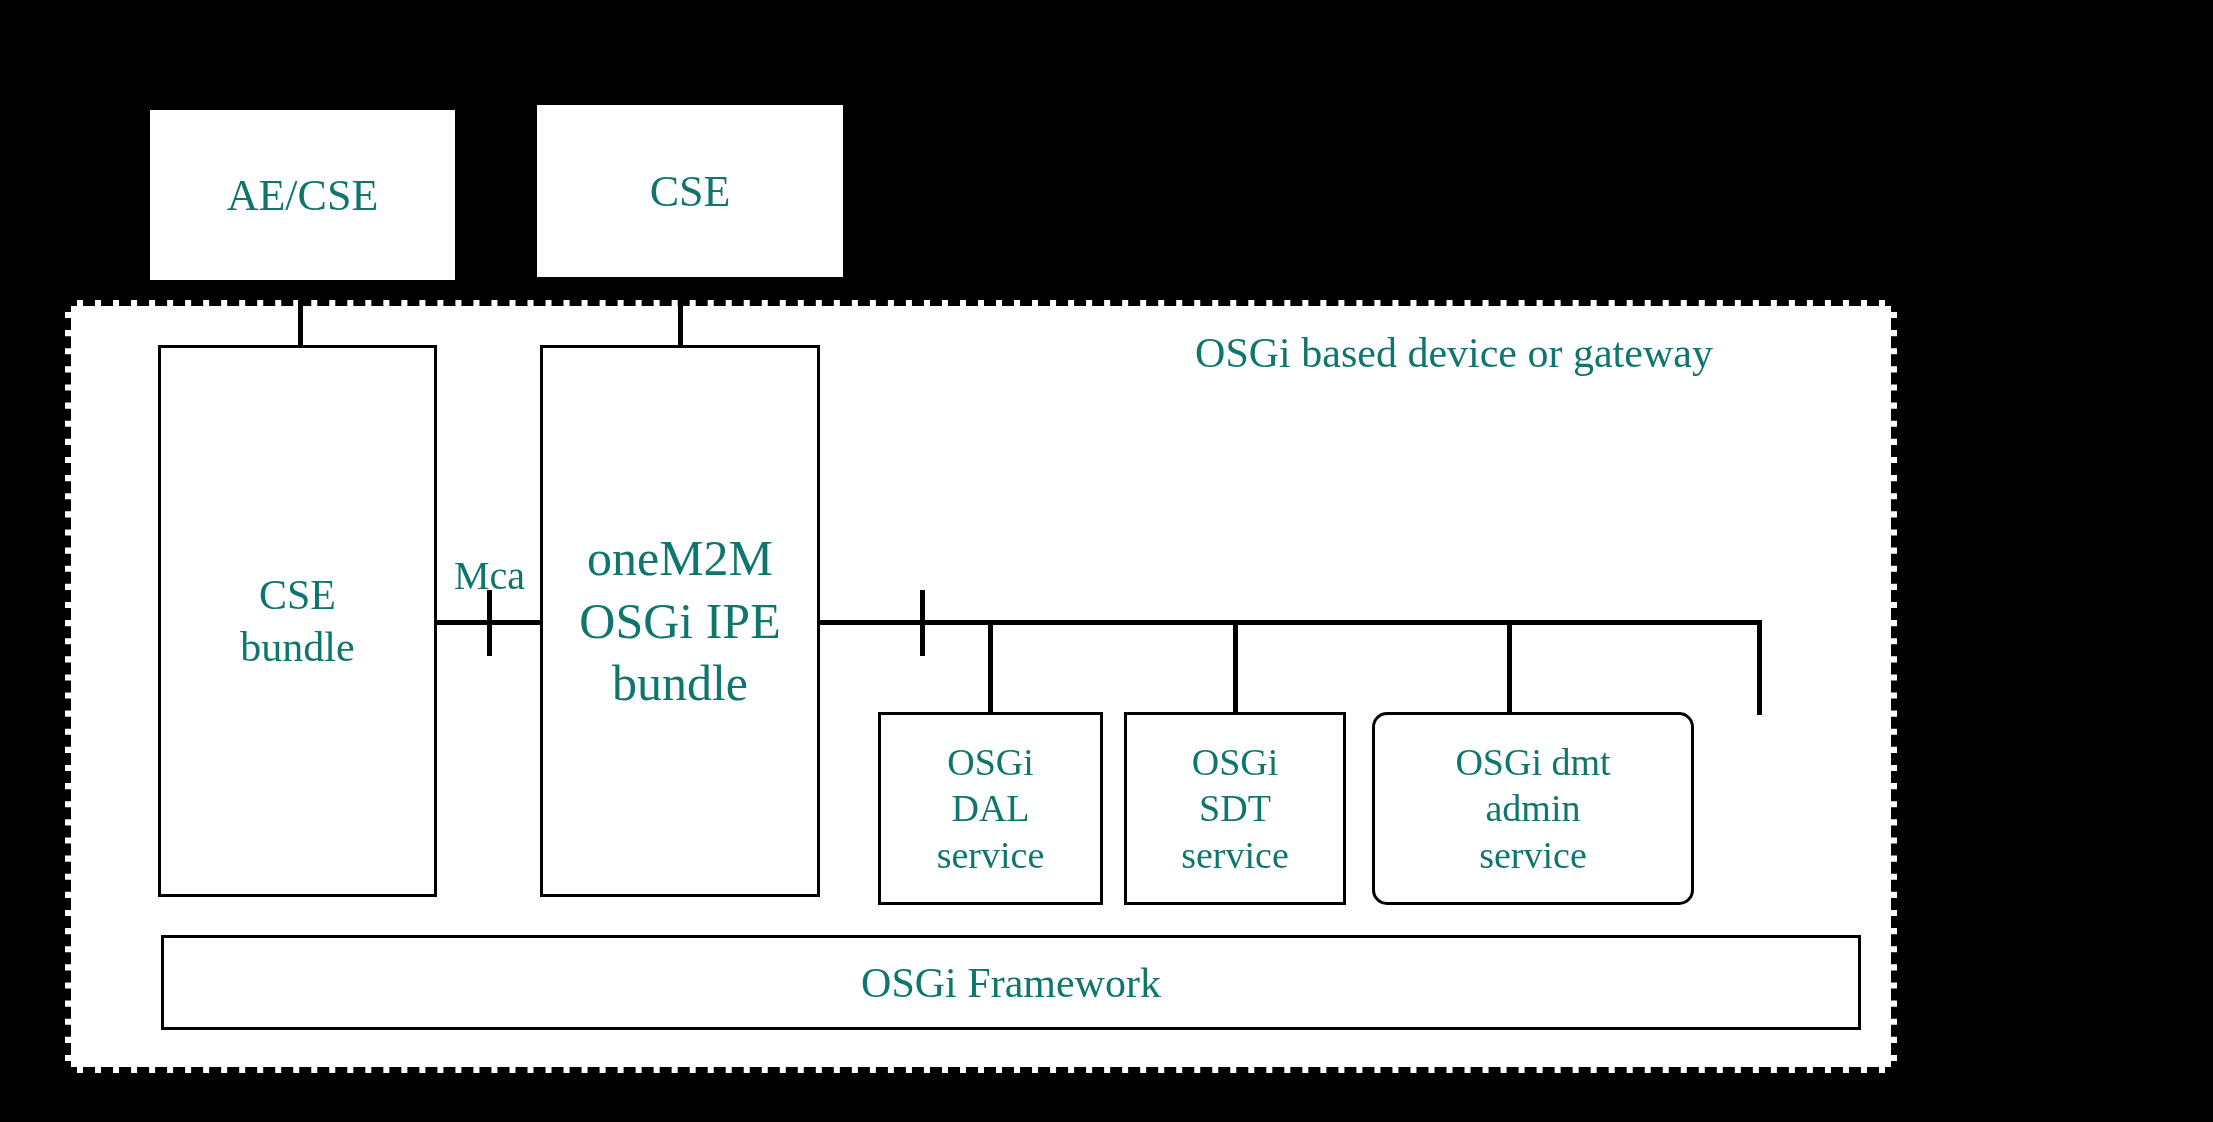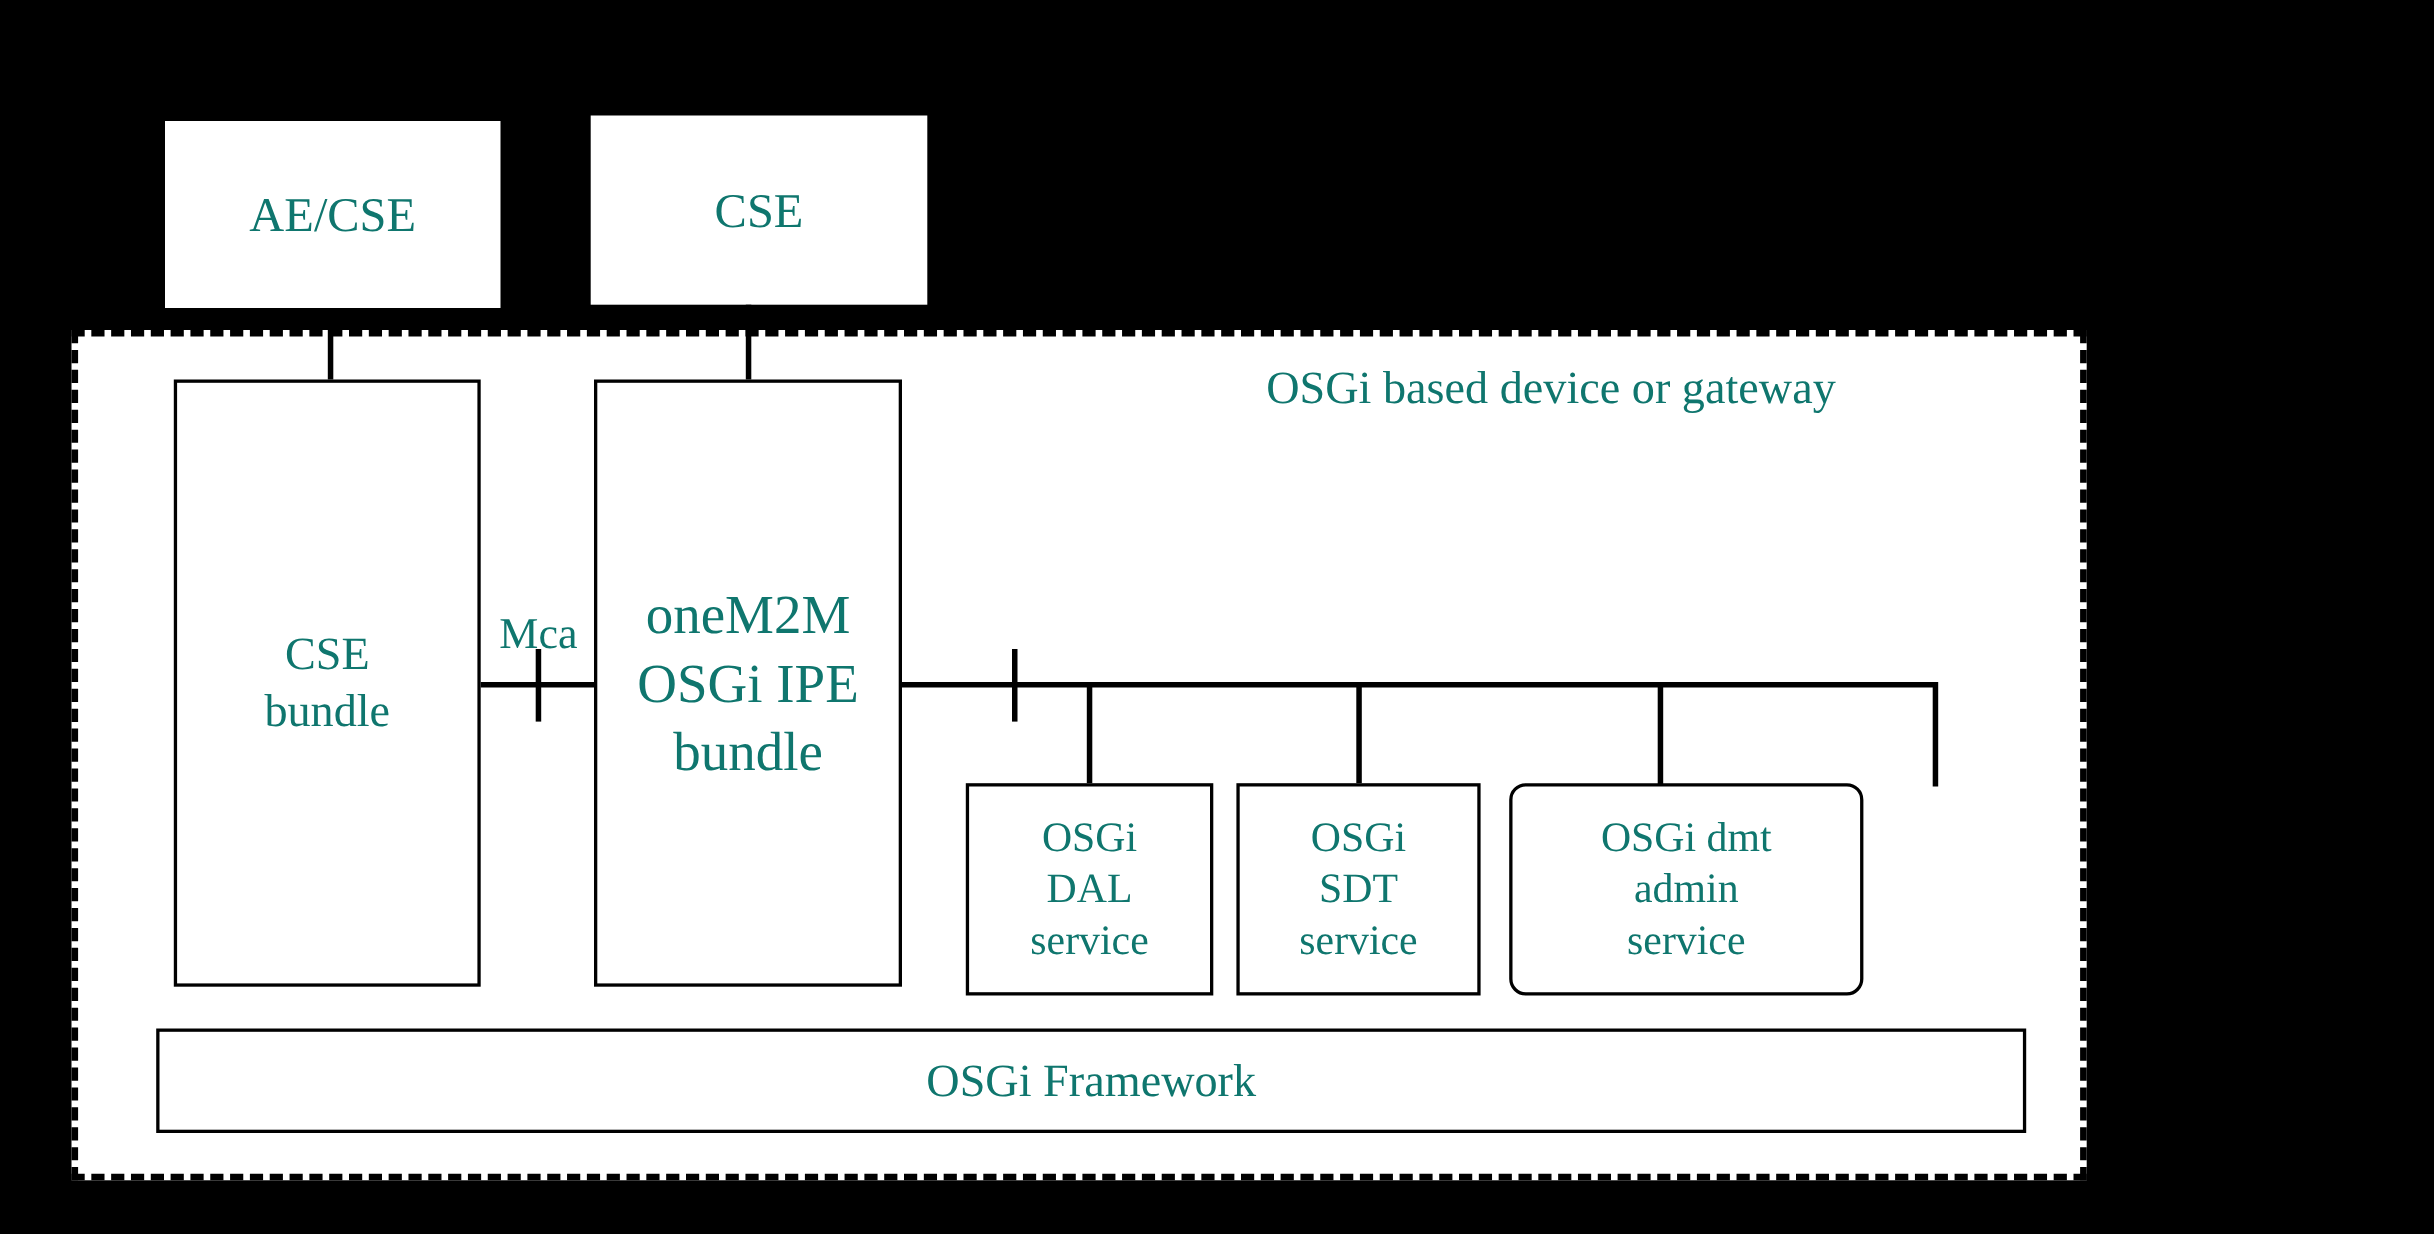--- a/index.html
+++ b/index.html
@@ -13,35 +13,35 @@
 
   
   #ae-cse-box{left:150px;top:110px;width:305px;height:170px;font-size:44px;}
   #cse-box{left:537px;top:105px;width:306px;height:172px;font-size:44px;}
 
   
   #device-container{position:absolute;left:65px;top:300px;width:1832px;height:773px;
       background:#fff;box-sizing:border-box;
       border:6px dashed #000;}
 
-  #container-title{position:absolute;left:1100px;top:330px;width:620px;
+  #container-title{position:absolute;left:1144px;top:330px;width:620px;
       font-size:42px;text-align:center;line-height:1.1;}
 
   
   #cse-bundle{left:158px;top:345px;width:279px;height:552px;font-size:42px;line-height:1.25;}
   #ipe-bundle{left:540px;top:345px;width:280px;height:552px;font-size:50px;line-height:1.25;}
 
   
   #dal-service{left:878px;top:712px;width:225px;height:193px;font-size:38px;line-height:1.22;}
   #sdt-service{left:1124px;top:712px;width:222px;height:193px;font-size:38px;line-height:1.22;}
   #dmt-service{left:1372px;top:712px;width:322px;height:193px;font-size:38px;line-height:1.22;border-radius:15px;}
   #other-service{left:1668px;top:712px;width:168px;height:193px;font-size:38px;line-height:1.22;}
 
   
-  #osgi-framework{left:142px;top:935px;width:1700px;height:95px;font-size:42px;}
+  #osgi-framework{left:161px;top:935px;width:1700px;height:95px;font-size:42px;}
 
   
   .vline{position:absolute;background:#000;width:5px;}
   .hline{position:absolute;background:#000;height:5px;}
   .tick{position:absolute;background:#000;width:5px;}
 
   #conn-ae-vert{left:298px;top:280px;height:68px;}
   #conn-cse-vert{left:678px;top:277px;height:71px;}
 
   #mca-line{left:437px;top:620px;width:103px;}

